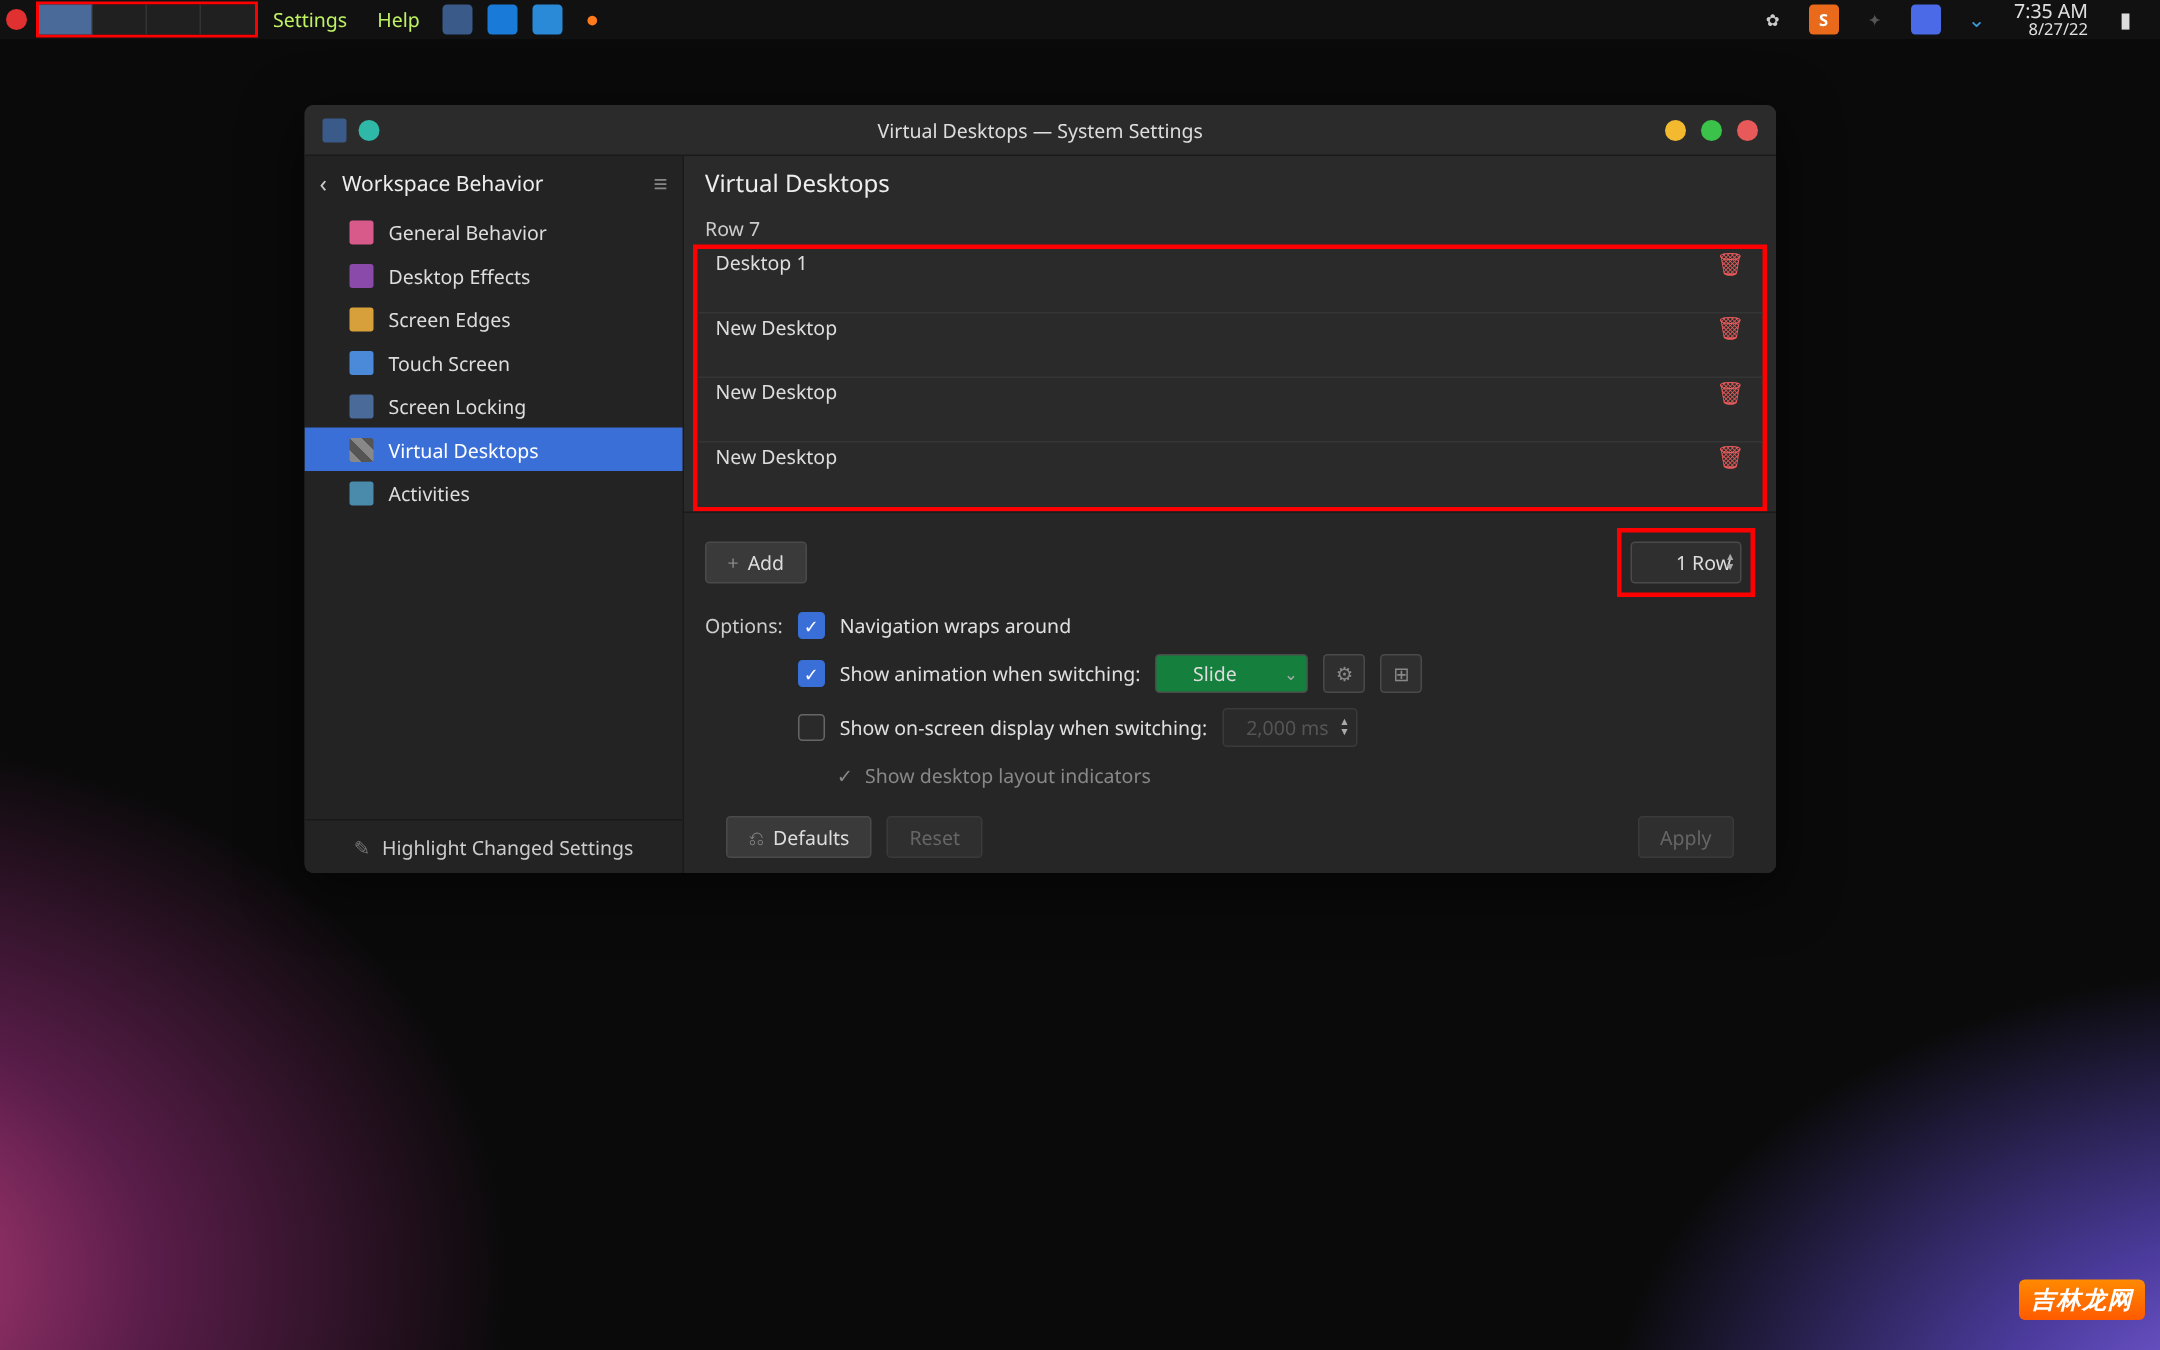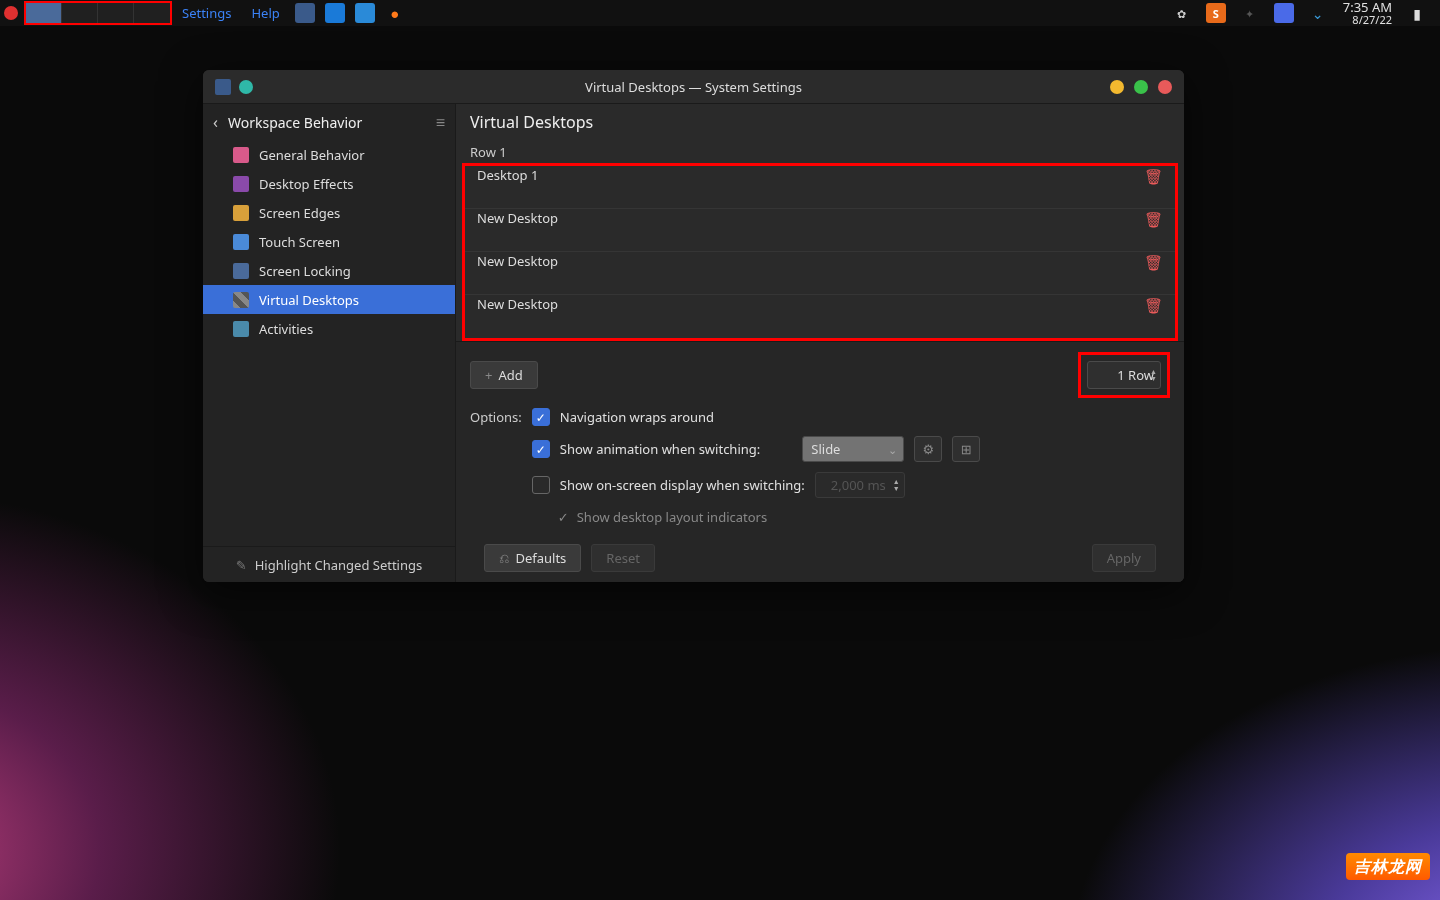--- a/index.html
+++ b/index.html
@@ -14,21 +14,21 @@
 }
 
 
 .panel { position:absolute; top:0; left:0; right:0; height:26px; background:#111; display:flex; align-items:center; z-index:5; }
 .panel-left { display:flex; align-items:center; height:100%; }
 .record-dot { width:14px; height:14px; border-radius:50%; background:#e03030; margin-left:4px; margin-right:6px; }
 .pager { display:flex; border:2px solid #ff0000; height:24px; }
 .pager-cell { width:36px; height:100%; border-right:1px solid #333; background:#202020; }
 .pager-cell.active { background:#4a6a9a; }
 .pager-cell:last-child { border-right:none; }
-.menu-item { padding:0 10px; height:100%; display:flex; align-items:center; color:#3b82f6; font-size:13px; }
+.menu-item { padding:0 10px; height:100%; display:flex; align-items:center; color:#bef264; font-size:13px; }
 .tray-icon { width:20px; height:20px; margin:0 5px; display:flex; align-items:center; justify-content:center; border-radius:3px; font-size:11px; }
 .panel-right { margin-left:auto; display:flex; align-items:center; height:100%; padding-right:8px; gap:4px; }
 .clock { text-align:right; line-height:1.1; font-size:11px; margin:0 6px; }
 .clock .time { font-size:13px; }
 
 
 .window { position:absolute; left:203px; top:70px; width:981px; height:512px; background:#2a2a2a; border-radius:6px; box-shadow:0 10px 40px rgba(0,0,0,0.6); display:flex; flex-direction:column; overflow:hidden; }
 .titlebar { height:34px; background:#2b2b2b; display:flex; align-items:center; position:relative; border-bottom:1px solid #1a1a1a; }
 .titlebar-left { display:flex; align-items:center; gap:8px; padding-left:12px; }
 .title-icon { width:16px; height:16px; background:#3a5a8a; border-radius:2px; }
@@ -70,21 +70,21 @@
 .btn.disabled { color:#666; background:#2f2f2f; border-color:#3a3a3a; }
 .spin-box { margin-left:auto; border:3px solid #ff0000; padding:6px; }
 .spin-inner { height:28px; width:74px; background:#2f2f2f; border:1px solid #4a4a4a; border-radius:3px; display:flex; align-items:center; justify-content:flex-end; padding:0 6px; position:relative; color:#ddd; font-size:13px;}
 .spin-arrows { position:absolute; right:3px; display:flex; flex-direction:column; font-size:7px; color:#aaa; line-height:1;}
 
 .form-grid { display:grid; grid-template-columns:auto 1fr; column-gap:10px; row-gap:10px; align-items:center; padding-bottom:8px; }
 .form-label { justify-self:end; color:#ccc; font-size:13px; }
 .form-ctrl { display:flex; align-items:center; gap:10px; }
 .checkbox { width:18px; height:18px; border:1px solid #666; border-radius:3px; background:#2a2a2a; display:flex; align-items:center; justify-content:center; flex-shrink:0;}
 .checkbox.checked { background:#3a6fd8; border-color:#3a6fd8; color:#fff; font-size:12px; }
-.select { height:26px; width:102px; background:#737373; border:1px solid #4a4a4a; border-radius:3px; display:flex; align-items:center; padding:0 8px; color:#ddd; font-size:13px; position:relative;margin-left:32px;}
+.select { height:26px; width:102px; background:#15803d; border:1px solid #4a4a4a; border-radius:3px; display:flex; align-items:center; padding:0 24px; color:#ddd; font-size:13px; position:relative;}
 .select::after{content:"⌄"; position:absolute; right:6px; color:#aaa; font-size:11px;}
 .icon-btn { width:28px; height:26px; background:#2f2f2f; border:1px solid #4a4a4a; border-radius:3px; display:flex; align-items:center; justify-content:center; color:#888;}
 .ms-box { height:26px; width:90px; background:#2a2a2a; border:1px solid #3a3a3a; border-radius:3px; display:flex; align-items:center; justify-content:flex-end; padding-right:18px; color:#555; font-size:13px; position:relative;}
 .ms-box .spin-arrows{right:4px;}
 .indicator-row { grid-column:2; display:flex; align-items:center; gap:8px; color:#888; padding-left:26px;}
 
 .bottom-bar { display:flex; align-items:center; padding:10px 14px; gap:10px; }
 .bottom-bar .spacer{flex:1;}
 
 
@@ -178,21 +178,21 @@
       <div class="sidebar-footer">
         <span class="pencil-icon">✎</span>
         <span>Highlight Changed Settings</span>
       </div>
     </div>
 
     <div class="main">
       <div class="main-header">
           <div class="main-title">Virtual Desktops</div>
         </div>
-      <div class="row-label">Row 1</div>
+      <div class="row-label">Row 7</div>
 
       <div class="desktops-box">
         <div class="desktop-row">
             <span class="desktop-name">Desktop 1</span>
             <span class="trash">🗑</span>
           </div>
         <div class="desktop-row">
             <span class="desktop-name">New Desktop</span>
             <span class="trash">🗑</span>
           </div>

